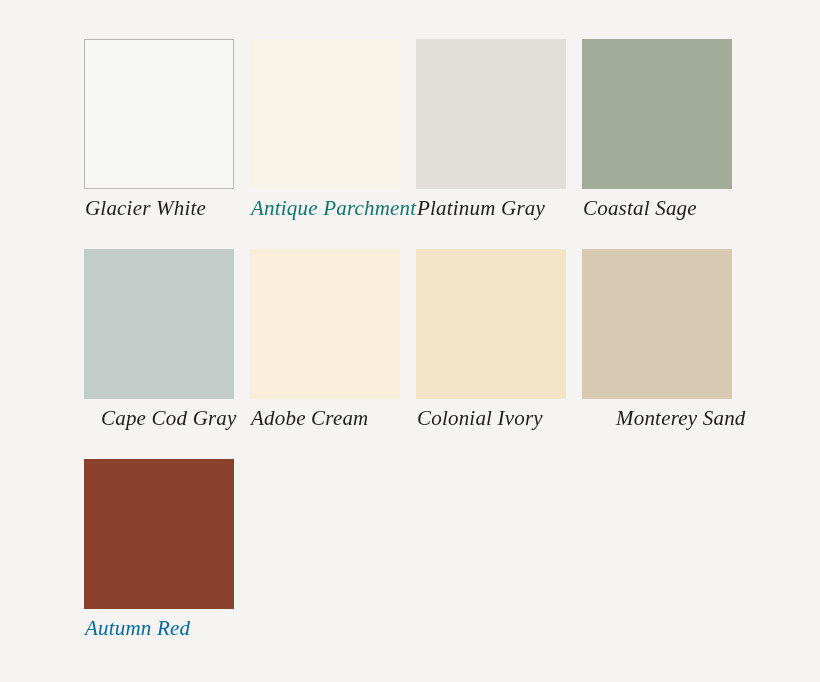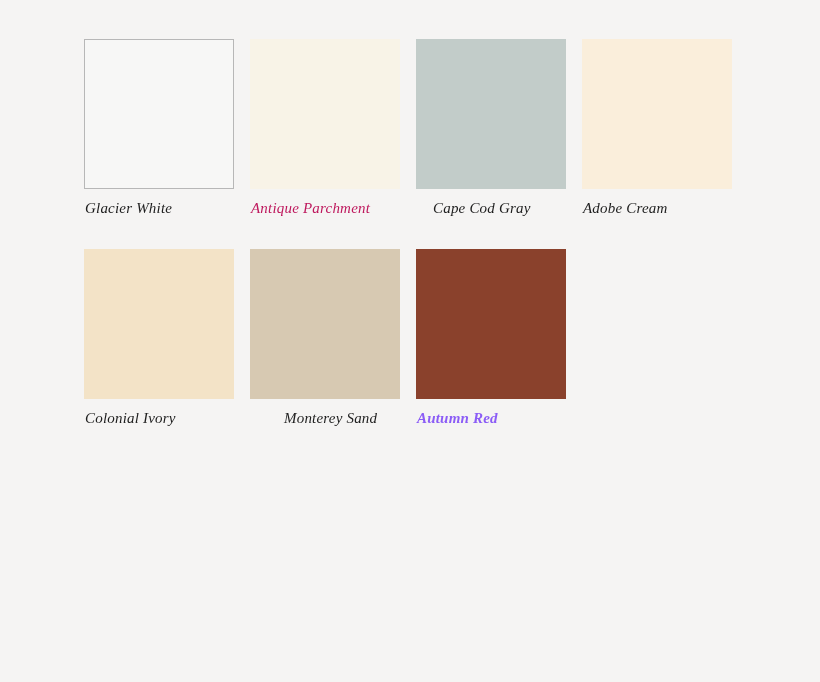--- a/index.html
+++ b/index.html
@@ -52,54 +52,62 @@
     border: 1px solid #B7B7B7;
   }
 
   .swatch-label {
     position: absolute;
     left: 1px;
     top: 160px;
     white-space: nowrap;
     font-family: "Liberation Serif", "DejaVu Serif", serif;
     font-style: italic;
-    font-size: 15px;
+    font-size: 21px;
     line-height: 18px;
     letter-spacing: 0.2px;
     color: #1E1E1E;
   }
 </style>
 </head>
 <body style="background: rgb(245, 244, 243);">
 
 <div id="palette-board">
   <div class="swatch-grid">
       <div class="swatch-cell">
         <div class="swatch-chip has-outline" style="background: rgb(247, 247, 246); border-color: rgb(183, 183, 183);"></div>
         <div class="swatch-label" style="color: rgb(30, 30, 30);">Glacier White</div>
       </div>
       <div class="swatch-cell">
         <div class="swatch-chip" style="background: rgb(248, 243, 231);"></div>
-        <div class="swatch-label" style="color: #be185d; font-family: Liberation Serif, serif;">Antique Parchment</div>
+        <div class="swatch-label" style="color: #0f766e; font-family: Liberation Serif, serif;">Antique Parchment</div>
+      </div>
+      <div class="swatch-cell">
+        <div class="swatch-chip" style="background: rgb(226, 223, 218);"></div>
+        <div class="swatch-label" style="color: rgb(30, 30, 30);">Platinum Gray</div>
+      </div>
+      <div class="swatch-cell">
+        <div class="swatch-chip" style="background: rgb(163, 172, 153);"></div>
+        <div class="swatch-label" style="color: rgb(30, 30, 30);">Coastal Sage</div>
       </div>
       <div class="swatch-cell">
         <div class="swatch-chip" style="background: rgb(194, 204, 201);"></div>
         <div class="swatch-label" style="color: rgb(30, 30, 30); margin-left: 16px;">Cape Cod Gray</div>
       </div>
       <div class="swatch-cell">
         <div class="swatch-chip" style="background: rgb(250, 238, 219);"></div>
         <div class="swatch-label" style="color: rgb(30, 30, 30);">Adobe Cream</div>
       </div>
       <div class="swatch-cell">
         <div class="swatch-chip" style="background: rgb(243, 227, 199);"></div>
         <div class="swatch-label" style="color: rgb(30, 30, 30);">Colonial Ivory</div>
       </div>
       <div class="swatch-cell">
         <div class="swatch-chip" style="background: rgb(215, 201, 178);"></div>
         <div class="swatch-label" style="color: rgb(30, 30, 30); margin-left: 33px;">Monterey Sand</div>
       </div>
       <div class="swatch-cell">
         <div class="swatch-chip" style="background: rgb(138, 65, 44);"></div>
-        <div class="swatch-label" style="color: #8b5cf6; font-weight: bold;">Autumn Red</div>
+        <div class="swatch-label" style="color: #0369a1;">Autumn Red</div>
       </div>
       <div class="swatch-cell is-empty"></div>
     </div>
 </div>
 
 </body></html>

